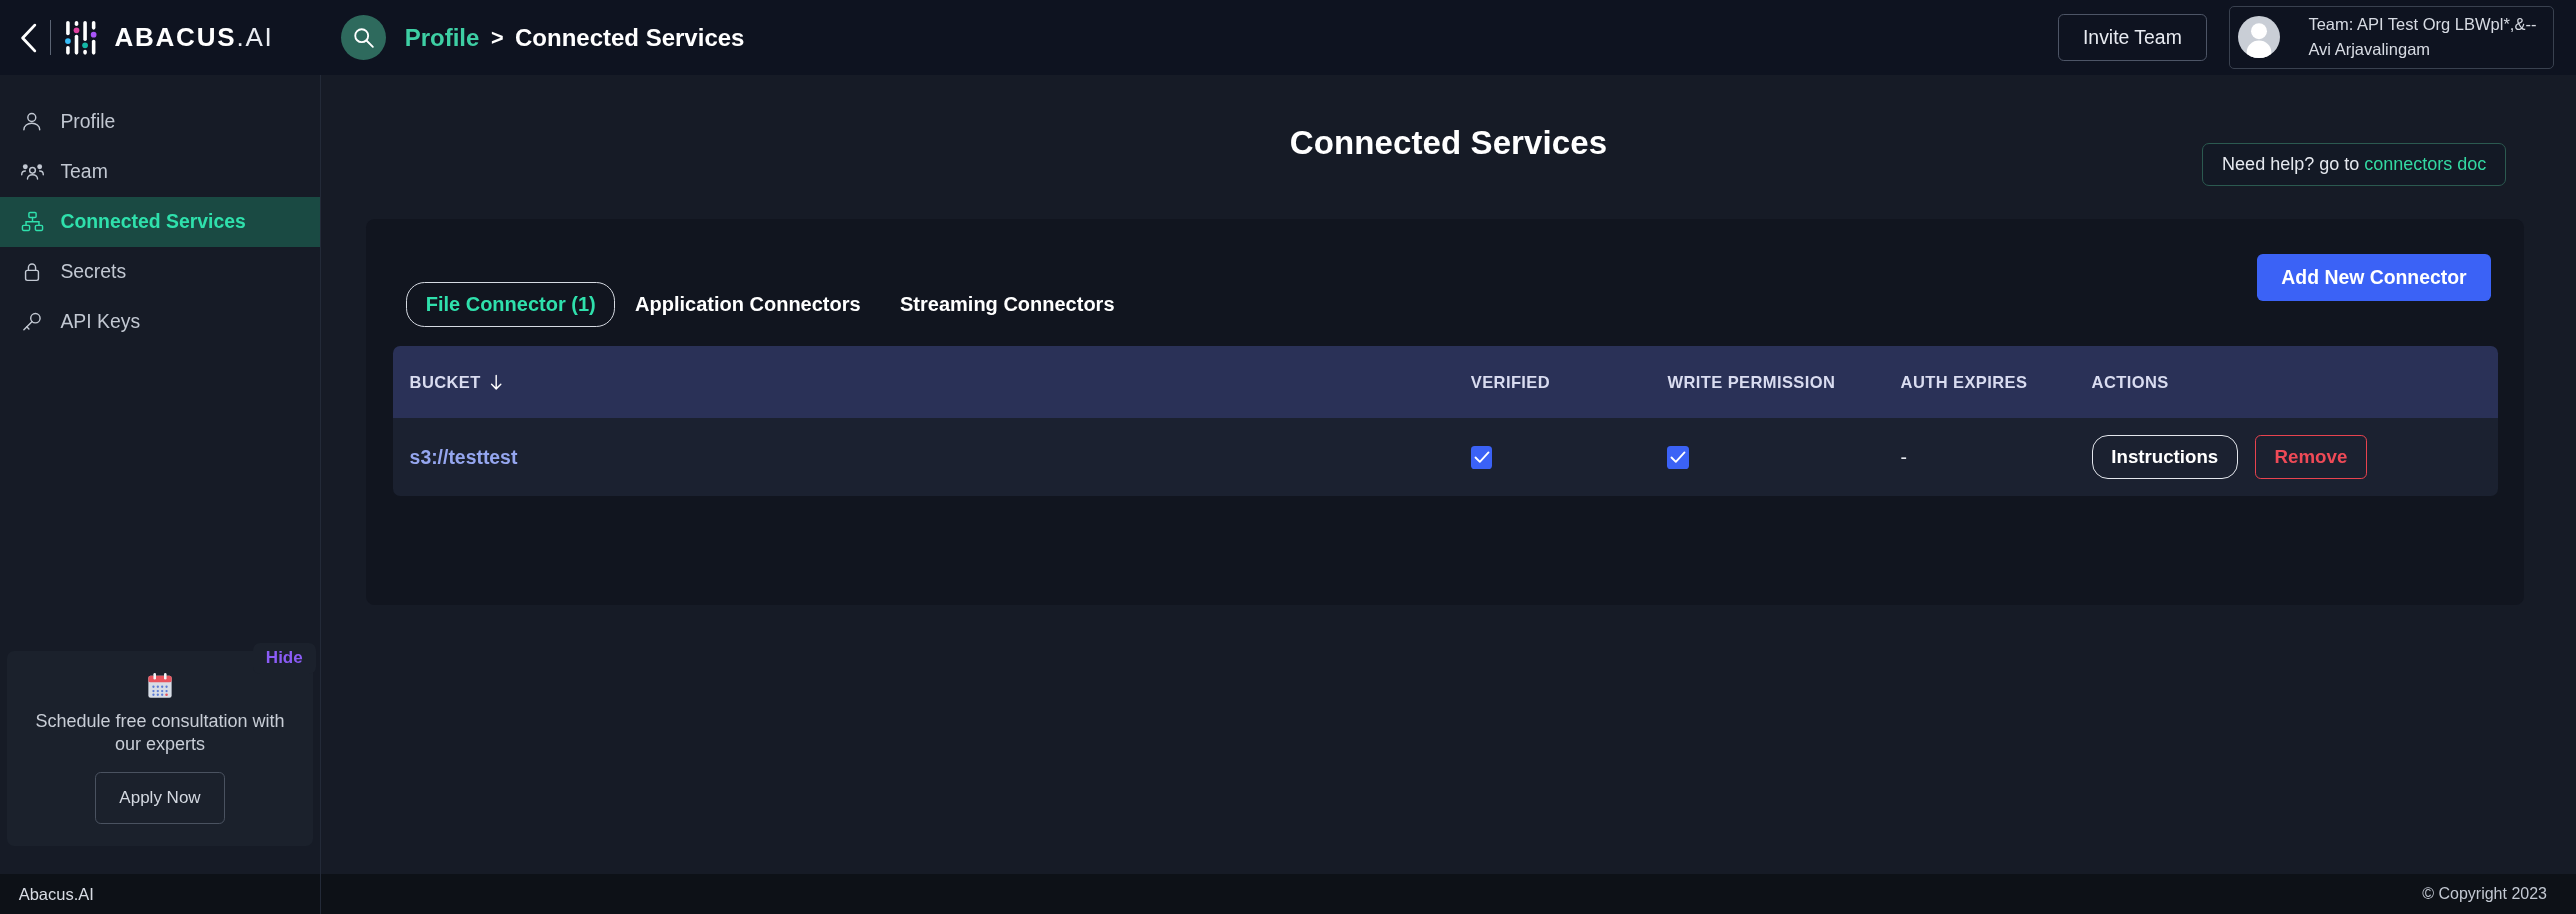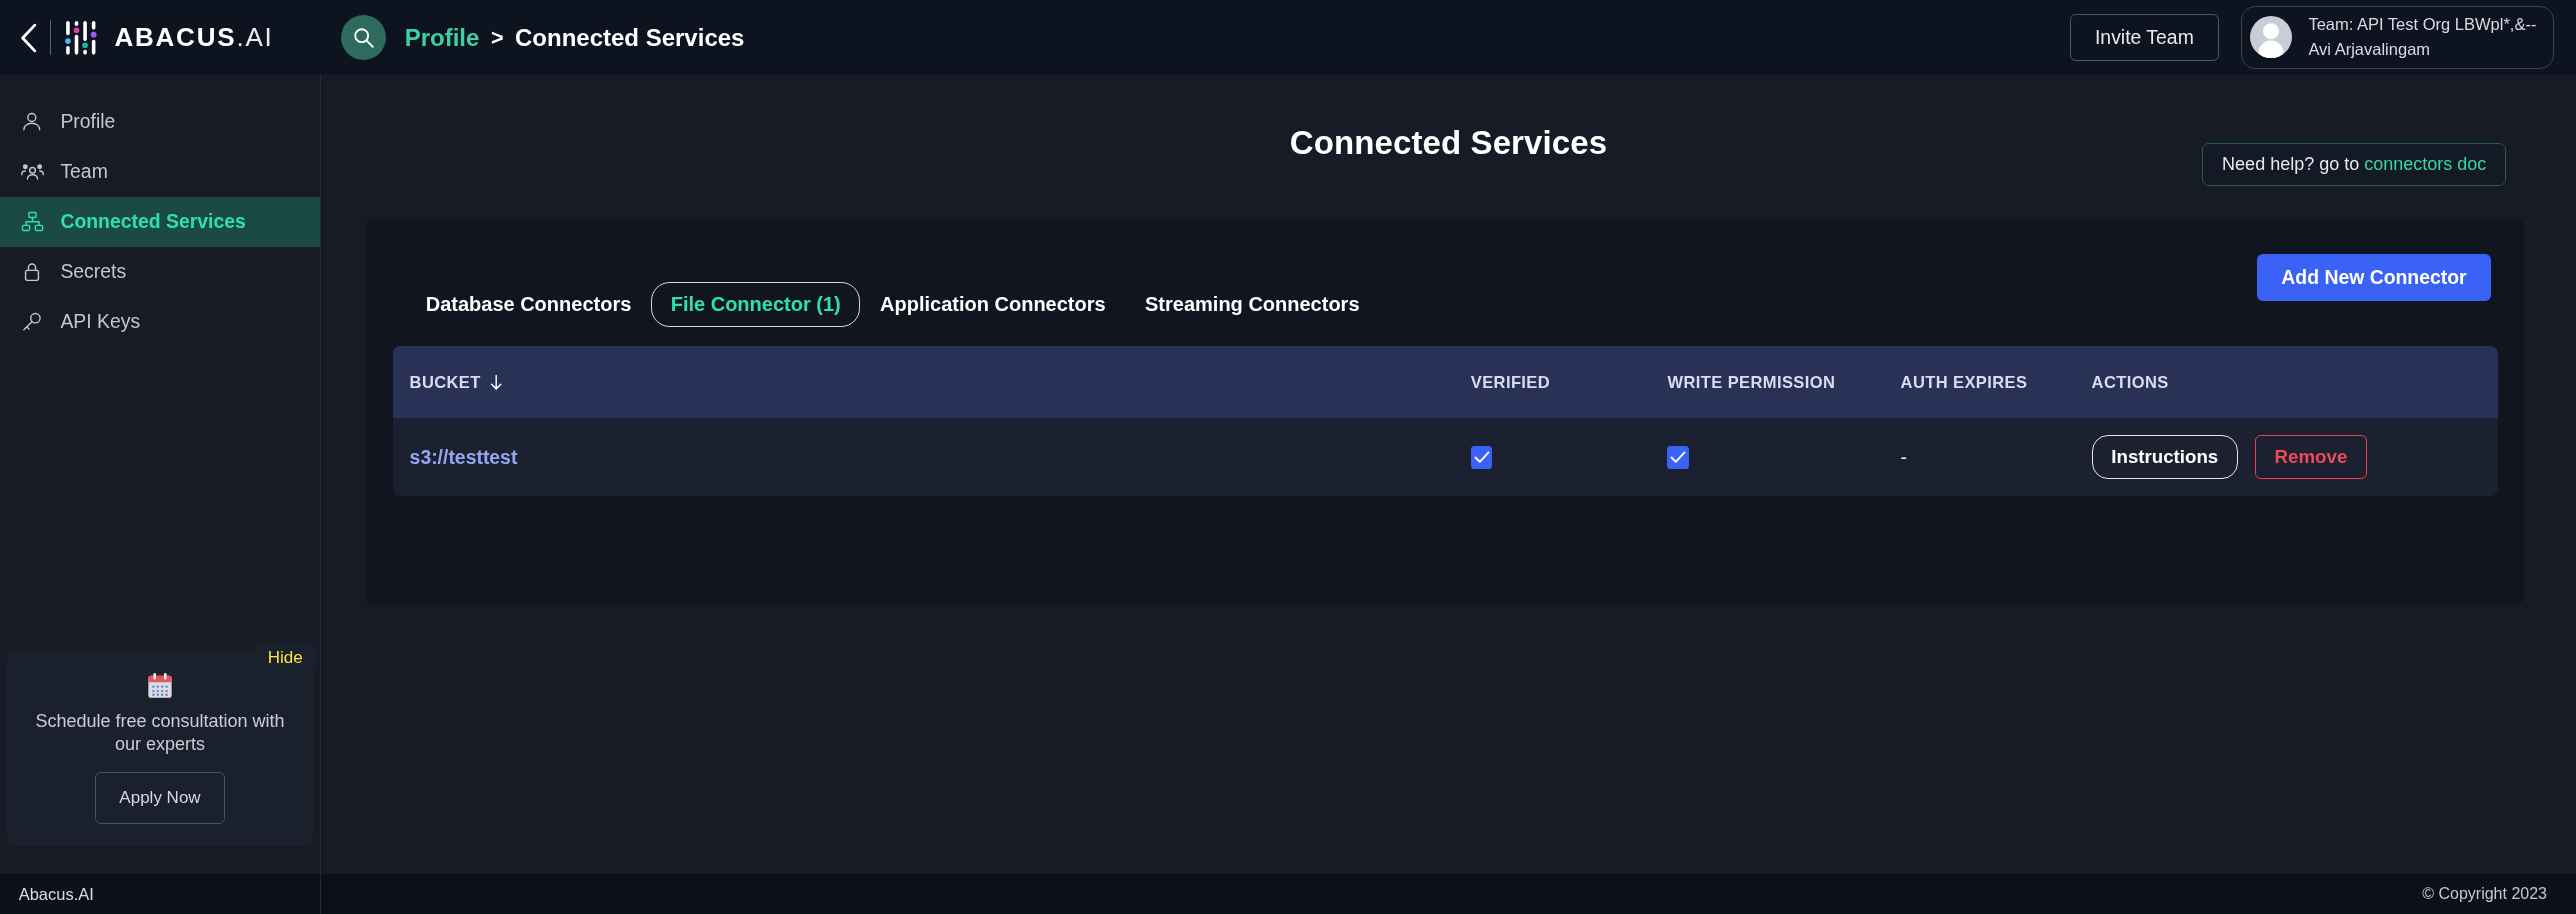--- a/index.html
+++ b/index.html
@@ -48,22 +48,22 @@
   .bc-sep { color: #ffffff; font-size: 21.6px; font-weight: 700; margin: 0 11.5px; }
   .bc-current { color: #ffffff; font-size: 24px; font-weight: 600; }
 
   .topbar-right { margin-left: auto; display: flex; align-items: center; gap: 21.6px; }
   .invite-btn {
     border: 1.1px solid #4d5566; border-radius: 5.8px; color: #e8ebf1;
     font-size: 19.4px; padding: 10.8px 24.4px; background: transparent; cursor: pointer;
     white-space: nowrap;
   }
   .team-box {
-    border: 1.1px solid #39414f; border-radius: 14px;
-    display: flex; align-items: center; gap: 16px; padding: 7.2px 17px 7.2px 8.6px;
+    border: 1.1px solid #39414f; border-radius: 5px;
+    display: flex; align-items: center; gap: 28px; padding: 7.2px 17px 7.2px 8.6px;
     cursor: pointer; background: transparent;
   }
   .avatar {
     width: 42px; height: 42px; border-radius: 50%; background: #c9ced6;
     display: flex; align-items: flex-end; justify-content: center; overflow: hidden;
     flex: 0 0 42px;
   }
   .team-lines { display: flex; flex-direction: column; gap: 2.9px; }
   .team-line { color: #d7dbe3; font-size: 16.5px; line-height: 21.6px; white-space: nowrap; }
 
@@ -83,21 +83,21 @@
   .nav-item.active .ico svg { stroke: #2fe0ac; }
 
   
   .promo-wrap { margin-top: auto; position: relative; padding: 0 0 0 0; }
   .promo {
     position: relative; margin: 0 7.2px 0 7.2px; background: #1b212c;
     border-radius: 7.2px; padding: 18.7px 21.6px 21.6px; text-align: center;
   }
   .hide-pill {
     position: absolute; top: -8.6px; right: -2.9px; background: #1b212c;
-    border-radius: 7.2px; color: #fde047; font-size: 17px; font-weight: 400;
+    border-radius: 7.2px; color: #8b5cf6; font-size: 17px; font-weight: 700;
     padding: 5.8px 13px; cursor: pointer;
   }
   .cal-icon { display: block; margin: 0 auto 2.9px; }
   .promo-text {
     color: #c8cdd6; font-size: 18px; line-height: 23px; margin: 8.6px 0 16px;
   }
   .apply-btn {
     display: inline-block; border: 1.1px solid #4a5260; border-radius: 5.8px;
     color: #d3d8e0; font-size: 17px; padding: 15px 23px; cursor: pointer;
     background: transparent;
@@ -353,21 +353,20 @@
     <div class="page-title">Connected Services</div>
 
     <div class="help-box">
       <span>Need help? go to </span><span class="hl">connectors doc</span>
     </div>
 
     <div class="panel">
       <div class="panel-top">
         <button class="add-btn">Add New Connector</button>
         <div class="tabs">
-          <div class="tab">Database Connectors</div>
           <div class="tab active">File Connector (1)</div>
           <div class="tab">Application Connectors</div>
           <div class="tab">Streaming Connectors</div>
         </div>
       </div>
 
       <div class="table">
         <div class="thead">
           <div class="th col-bucket">
             <span>BUCKET</span>

